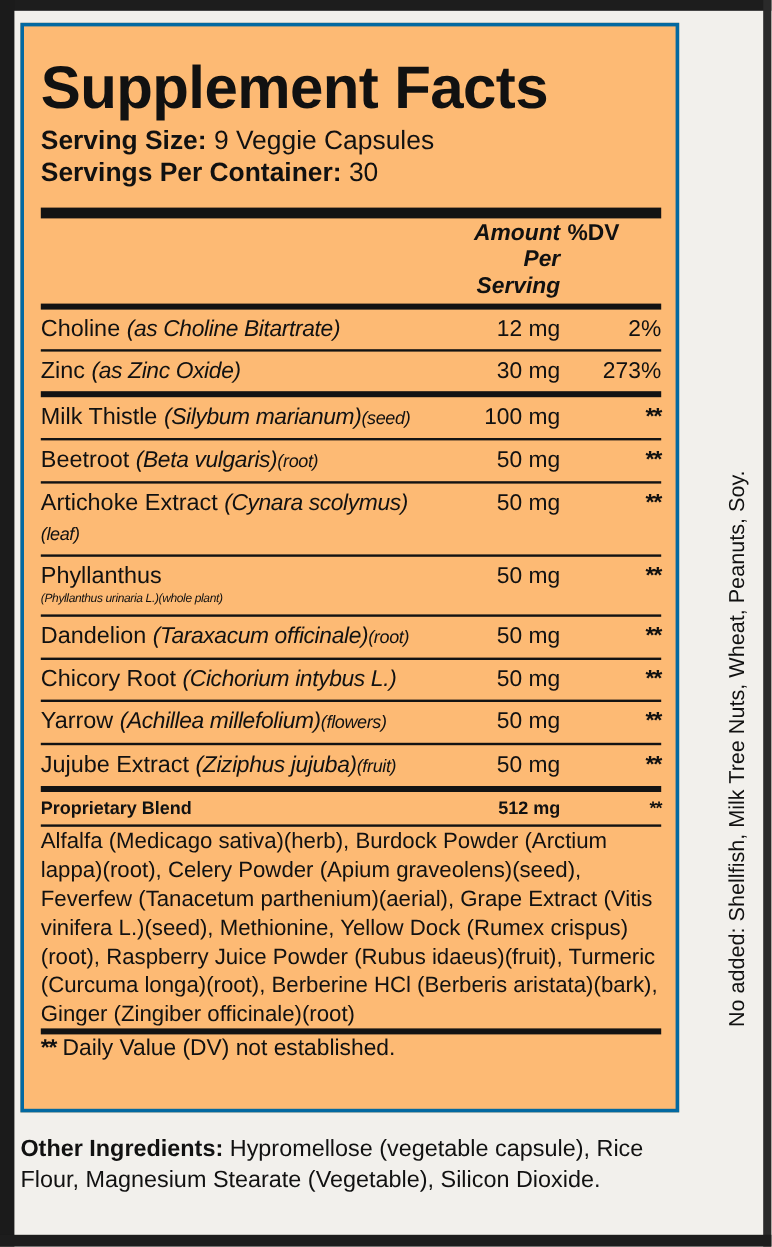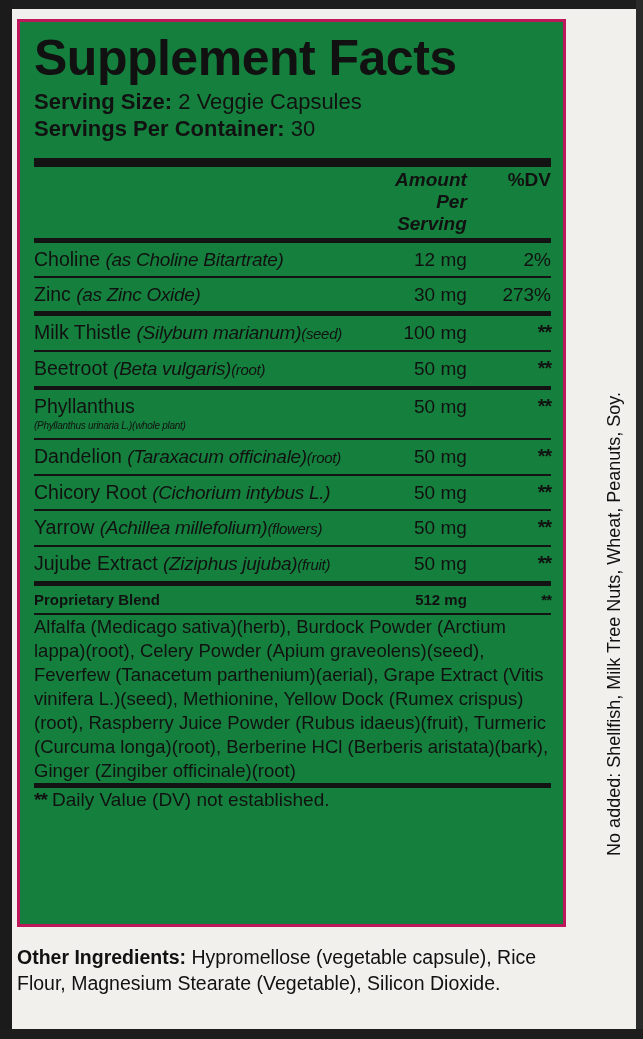--- a/index.html
+++ b/index.html
@@ -50,24 +50,24 @@
     background: #1d1d1d;
   }
 
   
   #facts-panel {
     position: absolute;
     left: 17px;
     top: 19px;
     width: 549px;
     height: 908px;
-    border: 3px solid #be185d;
-    background: #15803d;
+    border: 3px solid #0369a1;
+    background: #fdba74;
     box-sizing: border-box;
-    padding: 6px 12px 0 14px;
+    padding: 21px 12px 0 14px;
   }
 
   .title {
     font-size: 50px;
     line-height: 56px;
     font-weight: bold;
     letter-spacing: -0.5px;
     margin: 2px 0 2px 0;
     white-space: nowrap;
   }
@@ -104,21 +104,21 @@
   .col-amt  { width: 108px; text-align: right; padding-right: 6px !important;}
   .col-dv   { width: 78px;  text-align: right; }
 
   .hdr-row td {
     font-size: 19px;
     font-weight: bold;
     padding-bottom: 3px !important;
     padding-top: 2px !important;
   }
   .hdr-amount { text-align: right; padding-right: 6px !important; font-style: italic; }
-  .hdr-dv { text-align: right; }
+  .hdr-dv { }
 
   .nutrient-row td {
     font-size: 19.5px;
     line-height: 25px;
     padding-top: 4px !important;
     padding-bottom: 4px !important;
   }
   .nutrient-row .amt, .nutrient-row .dv {
     font-size: 19px;
   }
@@ -208,21 +208,21 @@
   <div class="edge-left"></div>
   <div class="edge-right"></div>
   <div class="edge-bottom"></div>
 
   <div id="facts-panel">
 
     <div class="title">Supplement Facts</div>
 
     <div class="serving-line">
       <span class="lead">Serving Size:</span>
-      <span class="val">2 Veggie Capsules</span>
+      <span class="val">9 Veggie Capsules</span>
     </div>
 
     <div class="serving-line">
       <span class="lead">Servings Per Container:</span>
       <span class="val">30</span>
     </div>
 
     <div class="rule-thick"></div>
 
     <table class="facts">
@@ -292,20 +292,28 @@
           </td>
           <td class="col-amt amt">50 mg</td>
           <td class="col-dv dagger">**</td>
         </tr>
         <tr class="sep-row">
             <td colspan="3">
               <div class="sep-thin"></div>
             </td>
           </tr>
 
+        <tr class="nutrient-row">
+          <td>
+            <span>Artichoke Extract</span>
+            <span class="latin">(Cynara scolymus)</span><span class="part">(leaf)</span>
+          </td>
+          <td class="col-amt amt">50 mg</td>
+          <td class="col-dv dagger">**</td>
+        </tr>
         <tr class="sep-row">
             <td colspan="3">
               <div class="sep-thin"></div>
             </td>
           </tr>
 
         <tr class="nutrient-row">
           <td>
             <span>Phyllanthus</span>
             <span class="sub-latin"><span>(Phyllanthus urinaria L.)</span><span>(whole plant)</span></span>

